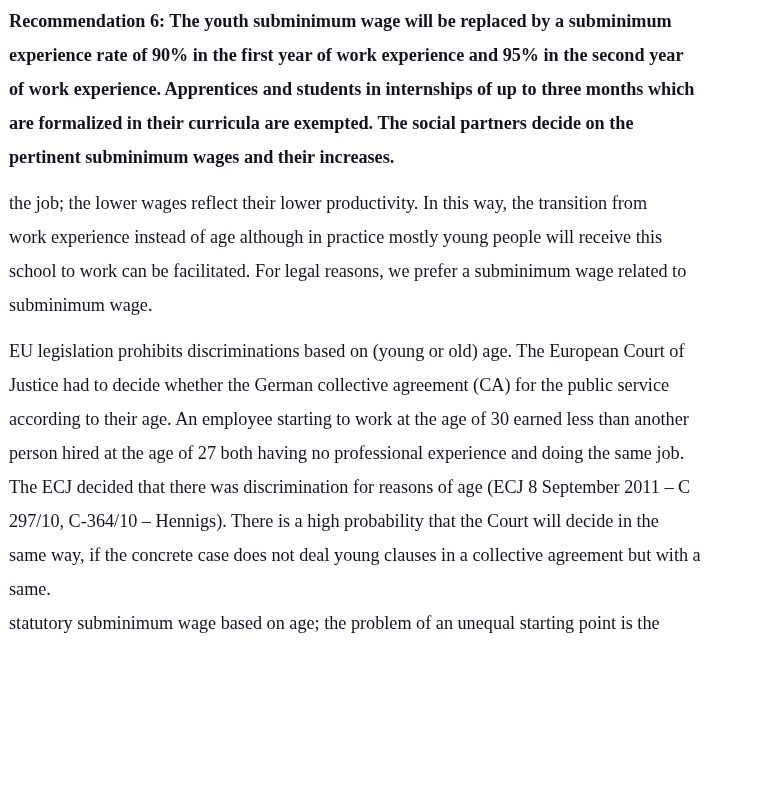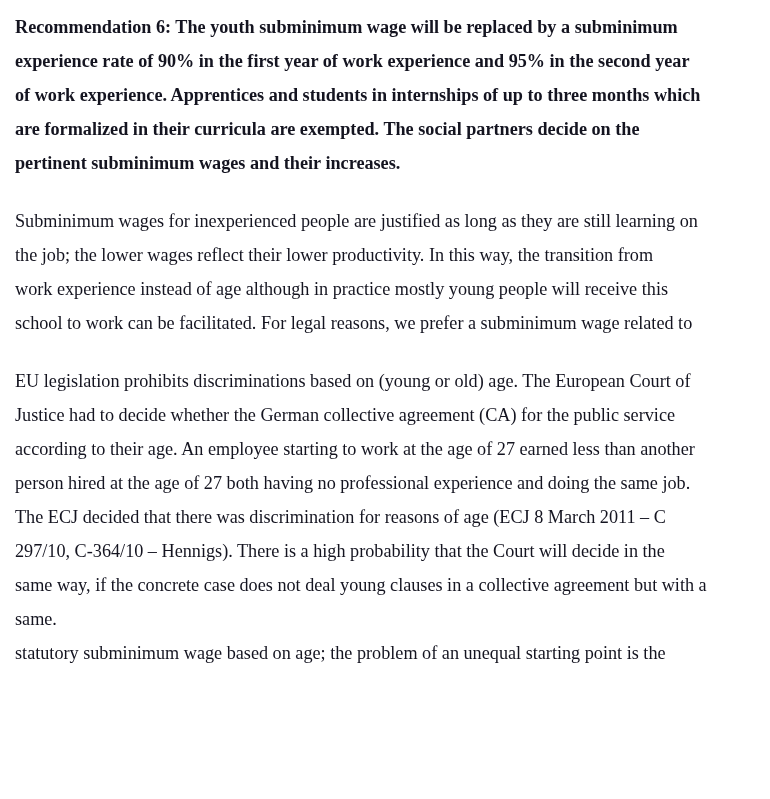--- a/index.html
+++ b/index.html
@@ -15,21 +15,21 @@
       font-family: "Liberation Serif", "DejaVu Serif", serif;
       color: #141420;
     }
     .page {
       position: absolute;
       left: 9px;
       top: 4px;
       width: 760px;
     }
     .para {
-      margin: 6px;
+      margin: 0;
       padding: 0;
     }
     .line {
       display: block;
       white-space: nowrap;
       font-size: 18.2px;
       line-height: 34px;
       height: 34px;
     }
     .bold .line {
@@ -49,34 +49,34 @@
     <span class="line">Recommendation 6:  The youth subminimum wage will be replaced by a subminimum</span>
     <span class="line">experience rate of 90% in the first year of work experience and 95% in the second year</span>
     <span class="line">of work experience. Apprentices and students in internships of up to three months which</span>
     <span class="line">are formalized in their curricula are exempted. The social partners decide on the</span>
     <span class="line">pertinent subminimum wages and their increases.</span>
   </div>
 
   <div class="gap"></div>
 
   <div class="para">
-    <span class="line">Subminimum wages for inexperienced people are justified as long as they are still learning on</span>
     <span class="line">the job; the lower wages reflect their lower productivity. In this way, the transition from</span>
     <span class="line">work experience instead of age although in practice mostly young people will receive this</span>
     <span class="line">school to work can be facilitated. For legal reasons, we prefer a subminimum wage related to</span>
+    <span class="line">subminimum wage.</span>
   </div>
 
   <div class="gap"></div>
 
   <div class="para">
     <span class="line">EU legislation prohibits discriminations based on (young or old) age. The European Court of</span>
     <span class="line">Justice had to decide whether the German collective agreement (CA) for the public service</span>
-    <span class="line">according to their age. An employee starting to work at the age of 27 earned less than another</span>
+    <span class="line">according to their age. An employee starting to work at the age of 30 earned less than another</span>
     <span class="line">person hired at the age of 27 both having no professional experience and doing the same job.</span>
-    <span class="line">The ECJ decided that there was discrimination for reasons of age (ECJ 8 March 2011 – C</span>
+    <span class="line">The ECJ decided that there was discrimination for reasons of age (ECJ 8 September 2011 – C</span>
     <span class="line">297/10, C-364/10 – Hennigs). There is a high probability that the Court will decide in the</span>
     <span class="line">same way, if the concrete case does not deal young clauses in a collective agreement but with a</span>
     <span class="line">same.</span>
     <span class="line">statutory subminimum wage based on age; the problem of an unequal starting point is the</span>
   </div>
 
   <div class="gap"></div>
 
 
 </div>

